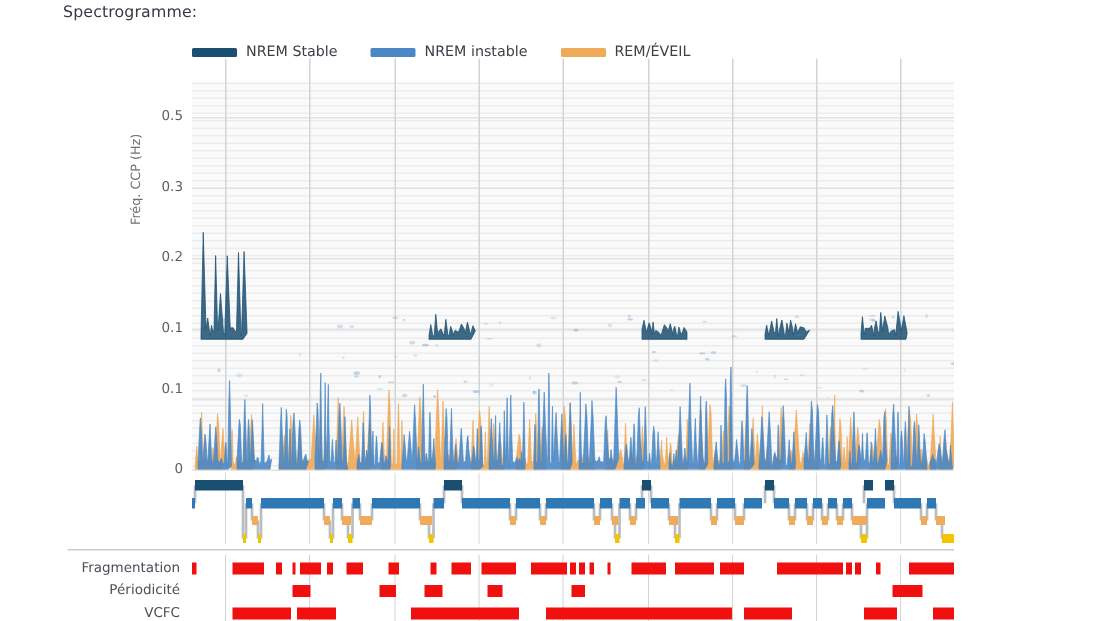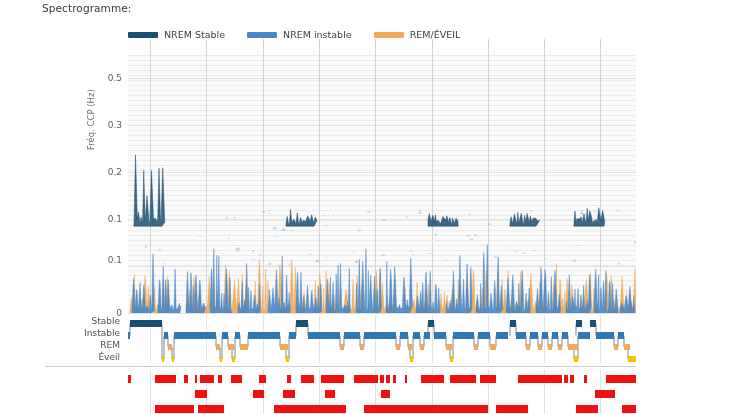--- a/index.html
+++ b/index.html
@@ -278,26 +278,20 @@
           <ellipse cx="341.6" cy="159.4" rx="1.5" ry="0.6" fill="#4a87c4" fill-opacity="0.25"></ellipse>
           <ellipse cx="106.5" cy="162.7" rx="1.6" ry="0.8" fill="#4a87c4" fill-opacity="0.26"></ellipse>
           <ellipse cx="31.5" cy="195.2" rx="2.0" ry="1.4" fill="#4a87c4" fill-opacity="0.16"></ellipse>
           <ellipse cx="278.6" cy="161.9" rx="1.3" ry="1.4" fill="#4a87c4" fill-opacity="0.19"></ellipse>
           <ellipse cx="467.5" cy="156.4" rx="1.4" ry="1.1" fill="#4a87c4" fill-opacity="0.21"></ellipse>
           <ellipse cx="225.3" cy="197.1" rx="0.8" ry="1.2" fill="#4a87c4" fill-opacity="0.16"></ellipse>
         </g>
     </svg>
   </div>
 
-  <div class="hypno-labels">
-    <div class="row-label" style="top:6px">Stable</div>
-    <div class="row-label" style="top:18px">Instable</div>
-    <div class="row-label" style="top:30px">REM</div>
-    <div class="row-label" style="top:42px">Éveil</div>
-  </div>
   <div class="hypno-wrap">
     <svg class="hypno" viewBox="0 0 508 48" preserveAspectRatio="none">
       <g id="hypno-g">
           <rect x="472" y="0" width="0.7" height="48" fill="#d2d4d6" fill-opacity="0.85"></rect>
           <rect x="416" y="0" width="0.7" height="48" fill="#d2d4d6" fill-opacity="0.85"></rect>
           <rect x="360" y="0" width="0.7" height="48" fill="#d2d4d6" fill-opacity="0.85"></rect>
           <rect x="304" y="0" width="0.7" height="48" fill="#d2d4d6" fill-opacity="0.85"></rect>
           <rect x="247" y="0" width="0.7" height="48" fill="#d2d4d6" fill-opacity="0.85"></rect>
           <rect x="191" y="0" width="0.7" height="48" fill="#d2d4d6" fill-opacity="0.85"></rect>
           <rect x="135" y="0" width="0.7" height="48" fill="#d2d4d6" fill-opacity="0.85"></rect>
@@ -421,20 +415,25 @@
           <rect x="486" y="29" width="4" height="6" fill="#efaa5a"></rect>
           <rect x="490" y="17" width="6" height="7" fill="#2e79b5"></rect>
           <rect x="496" y="29" width="6" height="6" fill="#efaa5a"></rect>
           <rect x="500" y="41" width="8" height="6" fill="#f2c500"></rect>
         </g>
     </svg>
   </div>
 
   <div class="sep-line" style="top:366px"></div>
 
+  <div class="events-labels">
+    <div class="row-label" style="top:9px">Fragmentation</div>
+    <div class="row-label" style="top:24px">Périodicité</div>
+    <div class="row-label" style="top:39px">VCFC</div>
+  </div>
   <div class="events-wrap">
     <svg class="events" viewBox="0 0 508 44" preserveAspectRatio="none">
       <g id="events-g">
           <rect x="472" y="0" width="0.7" height="44" fill="#d2d4d6"></rect>
           <rect x="416" y="0" width="0.7" height="44" fill="#d2d4d6"></rect>
           <rect x="360" y="0" width="0.7" height="44" fill="#d2d4d6"></rect>
           <rect x="304" y="0" width="0.7" height="44" fill="#d2d4d6"></rect>
           <rect x="247" y="0" width="0.7" height="44" fill="#d2d4d6"></rect>
           <rect x="191" y="0" width="0.7" height="44" fill="#d2d4d6"></rect>
           <rect x="135" y="0" width="0.7" height="44" fill="#d2d4d6"></rect>

